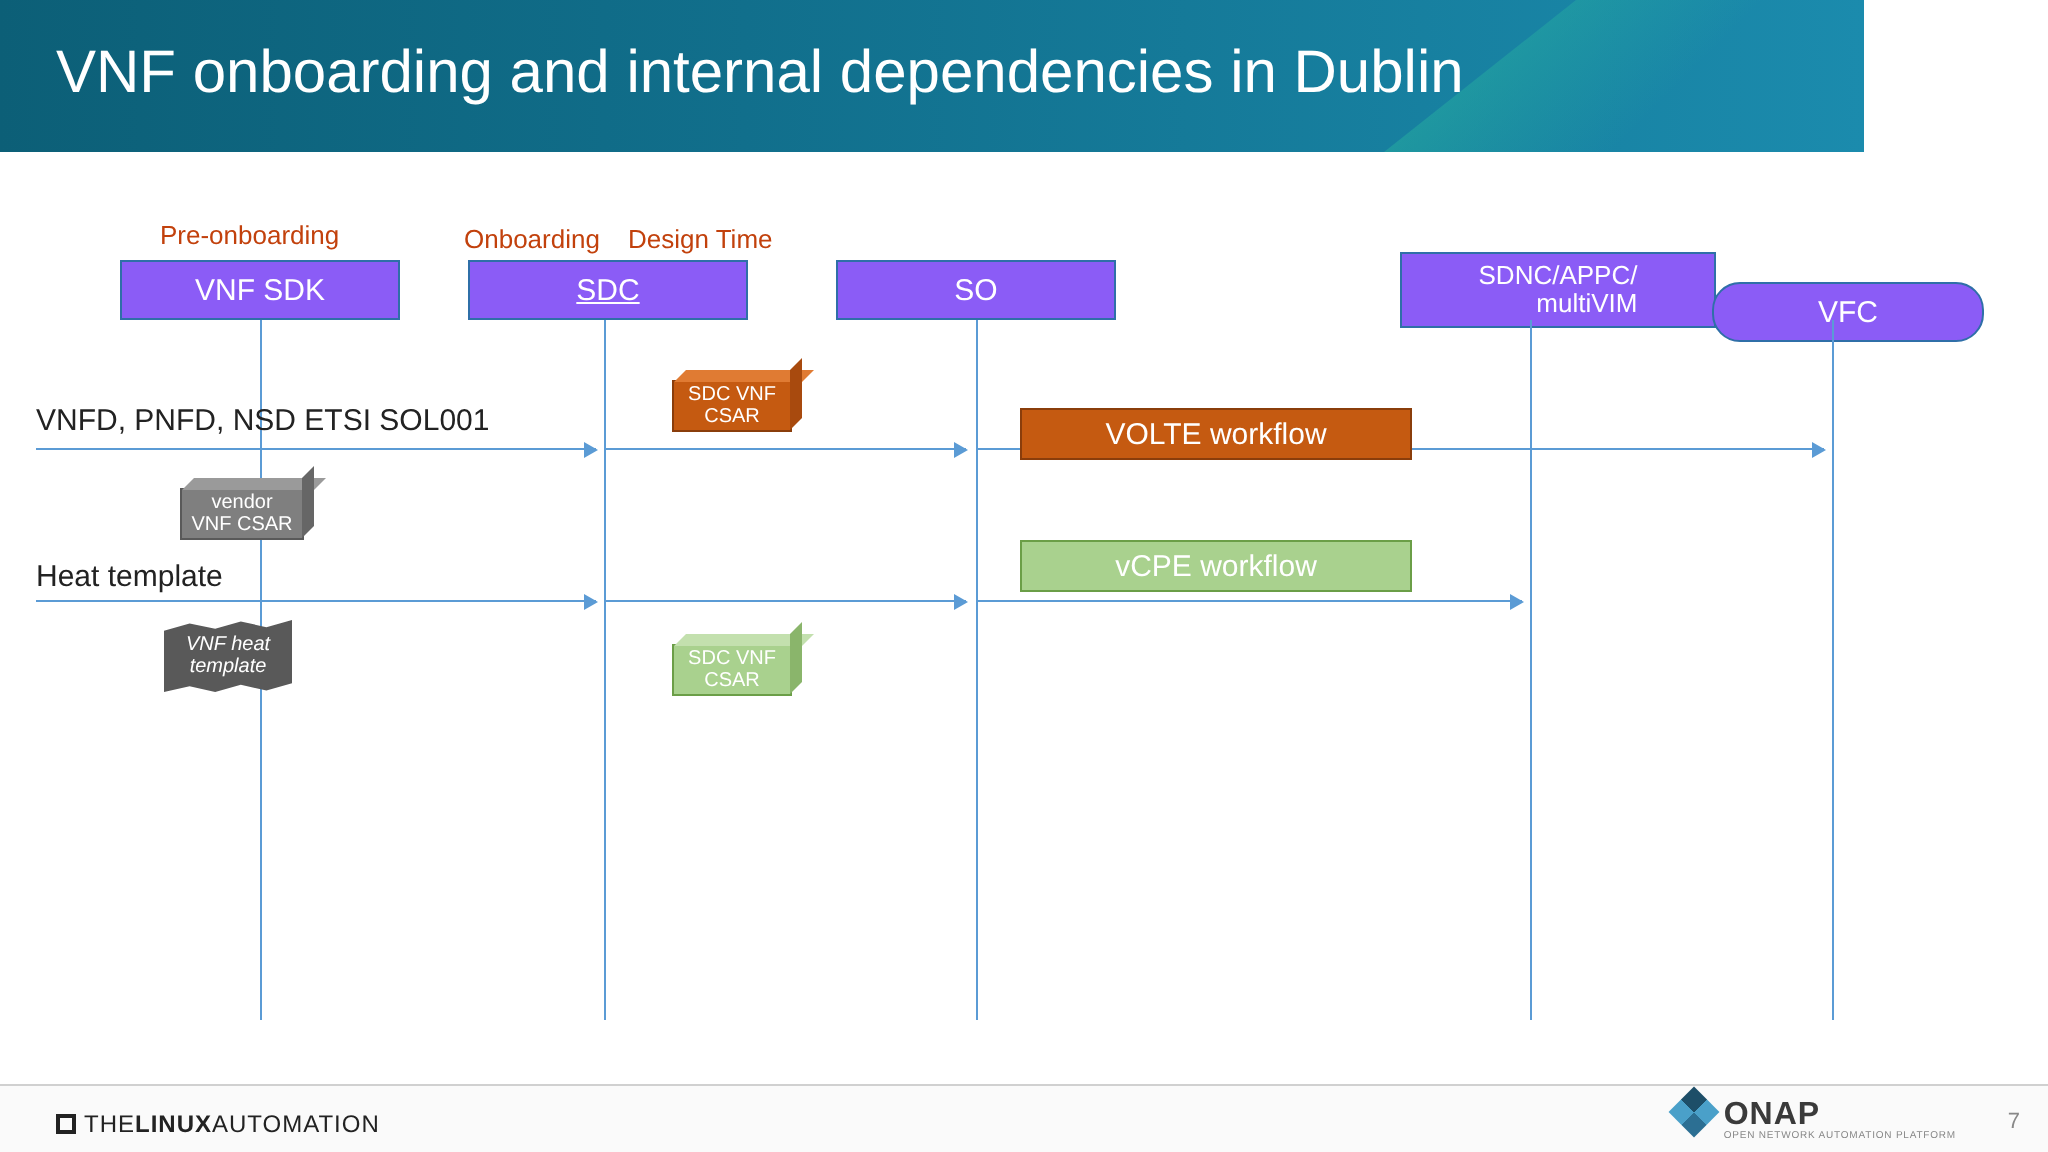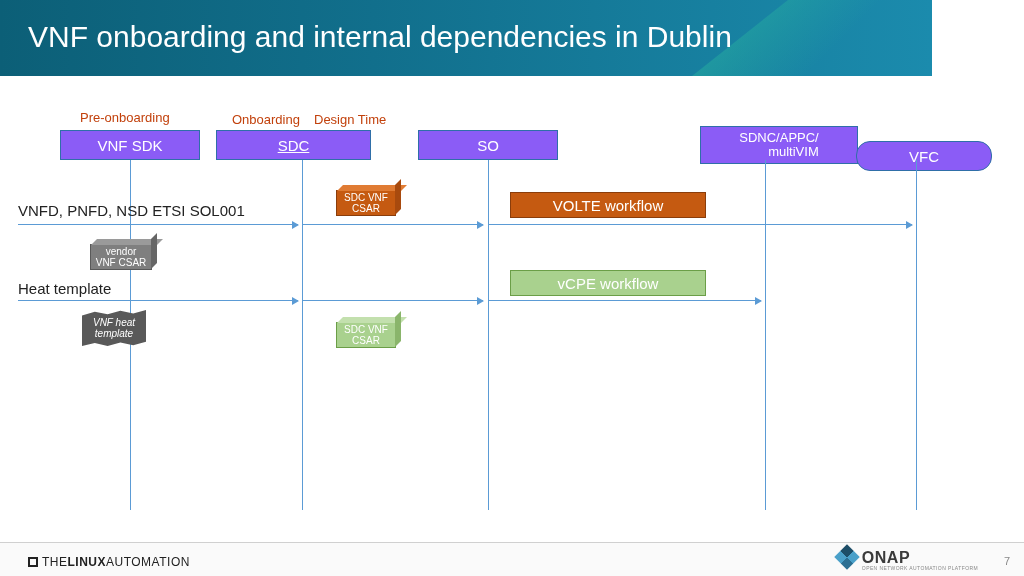--- a/index.html
+++ b/index.html
@@ -42,42 +42,42 @@
   <div class="titlebar">
     <div class="accent"></div>
     <div class="title">VNF onboarding and internal dependencies in Dublin</div>
   </div>
 
   <div class="phase" style="left:80px; top:110px;">Pre-onboarding</div>
   <div class="phase" style="left:232px; top:112px;">Onboarding</div>
   <div class="phase" style="left:314px; top:112px;">Design Time</div>
 
   <div class="box" style="left:60px;  top:130px; width:140px;">VNF SDK</div>
-  <div class="box" style="left:216px; top:130px; width:155px;text-decoration:underline;">SDC</div>
+  <div class="box" style="left:234px; top:130px; width:140px;text-decoration:underline;">SDC</div>
   <div class="box" style="left:418px; top:130px; width:140px;">SO</div>
   <div class="box" style="left:700px; top:126px; width:158px; height:38px; font-size:13px; line-height:1.1; white-space:pre;">SDNC/APPC/
 multiVIM</div>
   <div class="box" style="left:856px; top:141px; width:136px;border-radius:14px;">VFC</div>
 
   <div class="lifeline" style="left:130px;"></div>
   <div class="lifeline" style="left:302px;"></div>
   <div class="lifeline" style="left:488px;"></div>
   <div class="lifeline" style="left:765px;"></div>
   <div class="lifeline" style="left:916px;"></div>
 
   <div class="rowlabel" style="left:18px; top:202px;">VNFD, PNFD, NSD ETSI SOL001</div>
   <div class="arrow" style="left:18px; top:224px; width:280px;"></div>
   <div class="arrow" style="left:303px; top:224px; width:180px;"></div>
   <div class="arrow" style="left:489px; top:224px; width:423px;"></div>
 
   <div class="csar-orange" style="left:336px; top:190px; width:60px; height:26px; white-space:pre;">SDC VNF
 CSAR</div>
   <div class="csar-gray" style="left:90px; top:244px; width:62px; height:26px; white-space:pre;">vendor
 VNF CSAR</div>
-  <div class="workflow-orange" style="left:510px; top:192px; width:196px; height:26px;">VOLTE workflow</div>
+  <div class="workflow-orange" style="left:510px; top:204px; width:196px; height:26px;">VOLTE workflow</div>
 
   <div class="rowlabel" style="left:18px; top:280px;">Heat template</div>
   <div class="arrow" style="left:18px; top:300px; width:280px;"></div>
   <div class="arrow" style="left:303px; top:300px; width:180px;"></div>
   <div class="arrow" style="left:489px; top:300px; width:272px;"></div>
 
   <div class="wave" style="left:82px; top:310px; width:64px; height:36px; white-space:pre;">VNF heat
 template</div>
   <div class="csar-green" style="left:336px; top:322px; width:60px; height:26px; white-space:pre;">SDC VNF
 CSAR</div>

